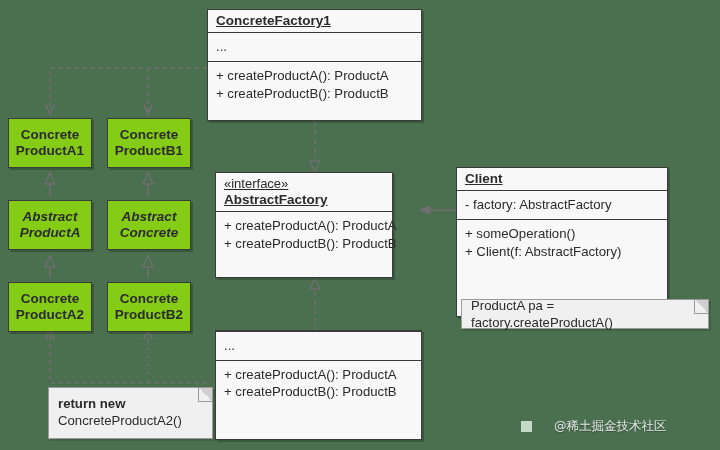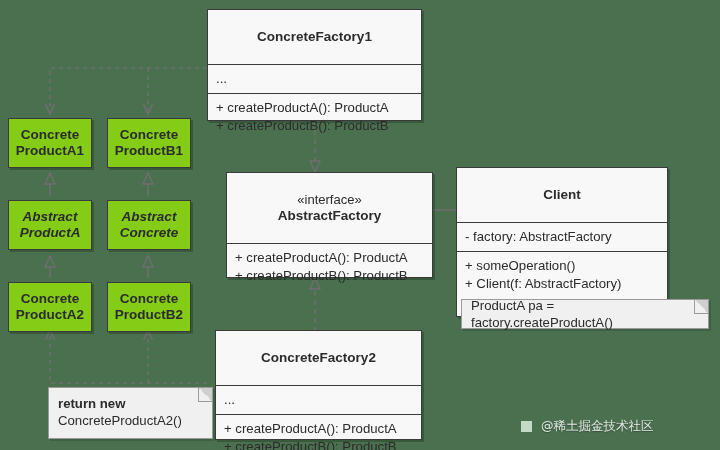--- a/index.html
+++ b/index.html
@@ -25,26 +25,27 @@
   .uml-box {
     position: absolute;
     background: #f8f8f8;
     border: 1.6px solid #3a3a3a;
     box-sizing: border-box;
     box-shadow: 2px 2px 0 rgba(20,35,20,0.30);
     display: flex;
     flex-direction: column;
   }
   .uml-head {
-    padding: 19px 8px;
-    text-align: center;
+    padding: 3px 8px;
+    text-align: left;
     font-weight: bold;
     font-size: 13.5px;
     color: #2b2b2b;
     line-height: 1.22;
+    text-decoration: underline;
   }
   .uml-sep {
     border-top: 1.6px solid #3a3a3a;
   }
   .uml-sec {
     padding: 5px 8px;
     font-size: 13.2px;
     color: #2b2b2b;
     line-height: 1.34;
     text-align: left;
@@ -94,21 +95,21 @@
     width: 13px; height: 13px;
     background: linear-gradient(225deg, #cfcfcf 0 50%, transparent 50% 100%);
     border-left: 1px solid #9a9a9a;
     border-bottom: 1px solid #9a9a9a;
   }
   
   .watermark {
     position: absolute;
     display: flex;
     align-items: center;
-    gap: 9px;
+    gap: 22px;
     font-size: 12.5px;
     color: #f2f2f2;
     opacity: 0.92;
     font-family: "DejaVu Sans", sans-serif;
     text-shadow: 0 1px 1px rgba(0,0,0,0.35);
   }
   .wm-mark {
     width: 11px; height: 11px;
     background: #cfe3d2;
     display: inline-block;
@@ -181,34 +182,33 @@
     <div class="uml-sec">
       <div class="row">...</div>
     </div>
     <div class="uml-sep"></div>
     <div class="uml-sec">
       <div class="row">+ createProductA(): ProductA</div>
       <div class="row">+ createProductB(): ProductB</div>
     </div>
   </div>
 
-  <div class="uml-box" style="left:226px; top:172px; width:207px; height:106px;">
+  <div class="uml-box" style="left:215px; top:172px; width:178px; height:106px;">
     <div class="uml-head">
       <span class="stereo">«interface»</span>
       <span class="title-strong">AbstractFactory</span>
     </div>
     <div class="uml-sep"></div>
     <div class="uml-sec">
       <div class="row">+ createProductA(): ProductA</div>
       <div class="row">+ createProductB(): ProductB</div>
     </div>
   </div>
 
   <div class="uml-box" style="left:215px; top:330px; width:207px; height:110px;">
-    <div class="uml-head">ConcreteFactory2</div>
     <div class="uml-sep"></div>
     <div class="uml-sec">
       <div class="row">...</div>
     </div>
     <div class="uml-sep"></div>
     <div class="uml-sec">
       <div class="row">+ createProductA(): ProductA</div>
       <div class="row">+ createProductB(): ProductB</div>
     </div>
   </div>

